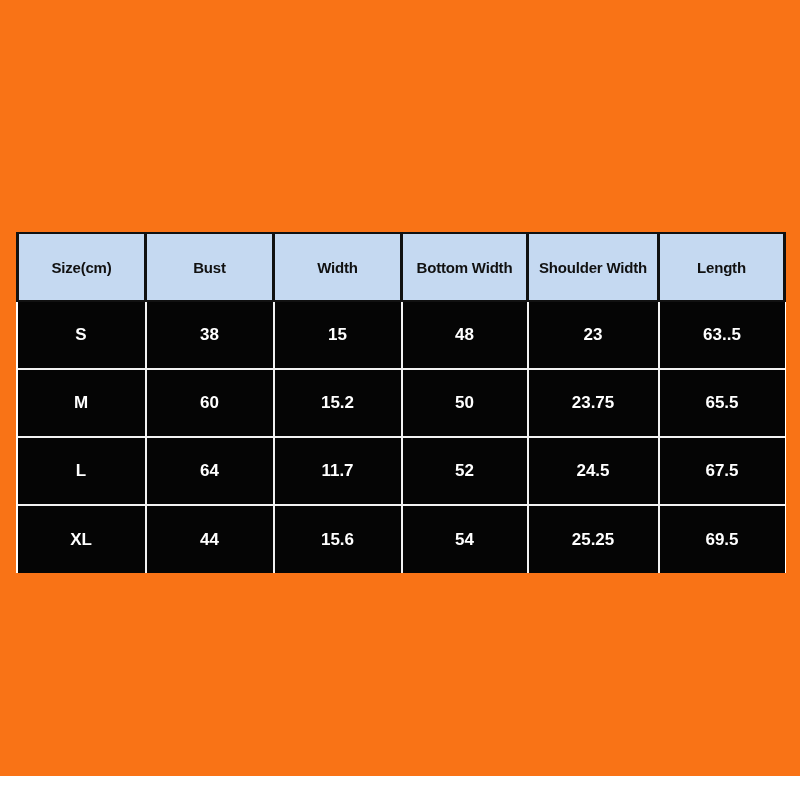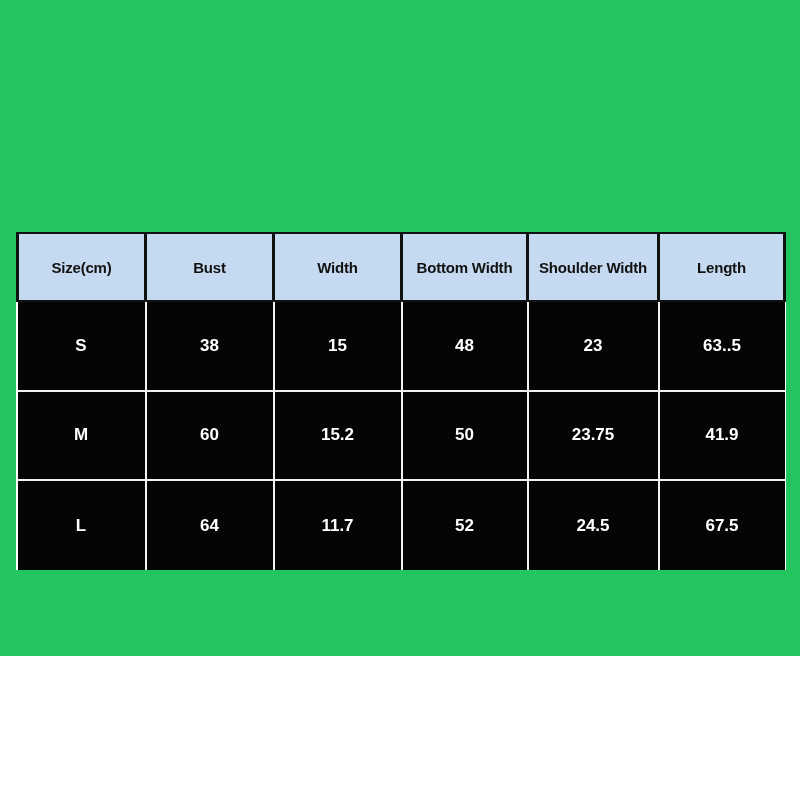--- a/index.html
+++ b/index.html
@@ -10,22 +10,22 @@
     width: 800px;
     height: 800px;
     background: #ffffff;
     font-family: "Liberation Sans", sans-serif;
     overflow: hidden;
   }
 
   #page {
     position: relative;
     width: 800px;
-    height: 656px;
-    background: #22c55e;
+    height: 776px;
+    background: #f97316;
   }
 
   
   #size-chart {
     position: absolute;
     left: 16px;
     top: 232px;
     width: 767px;
     height: 338px;
     border-collapse: collapse;
@@ -130,26 +130,34 @@
         <td>48</td>
         <td>23</td>
         <td>63..5</td>
       </tr>
       <tr>
         <td>M</td>
         <td>60</td>
         <td>15.2</td>
         <td>50</td>
         <td>23.75</td>
-        <td>41.9</td>
+        <td>65.5</td>
       </tr>
       <tr>
         <td>L</td>
         <td>64</td>
         <td>11.7</td>
         <td>52</td>
         <td>24.5</td>
         <td>67.5</td>
       </tr>
+      <tr>
+        <td>XL</td>
+        <td>44</td>
+        <td>15.6</td>
+        <td>54</td>
+        <td>25.25</td>
+        <td>69.5</td>
+      </tr>
     </tbody>
   </table>
 
 </div>
 
 </body></html>

